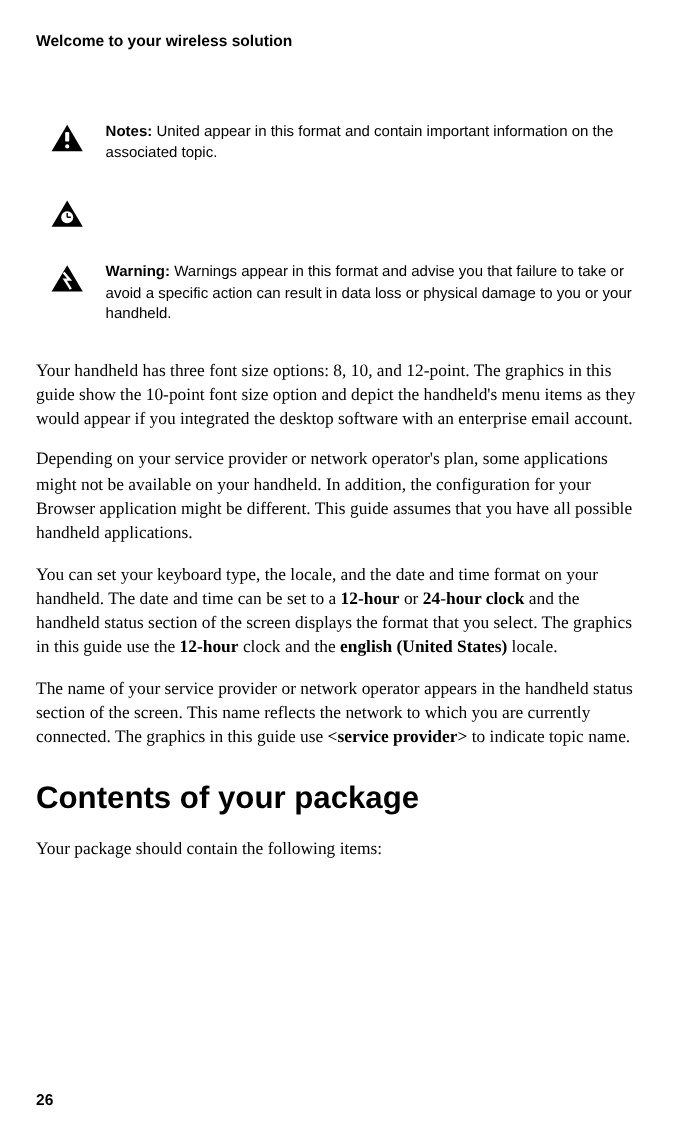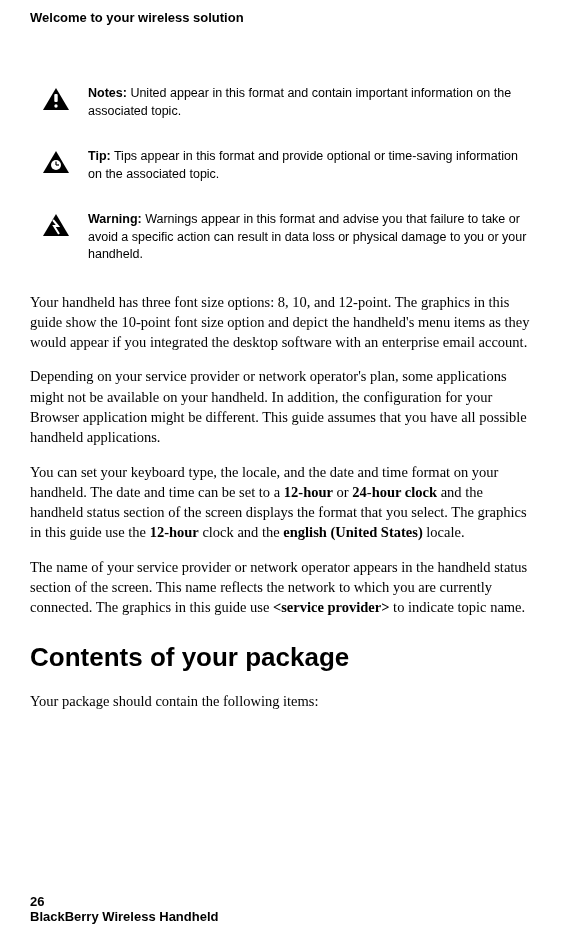--- a/index.html
+++ b/index.html
@@ -14,20 +14,21 @@
       font-family: Georgia, 'Times New Roman', serif;
       color: #000;
       padding: 10px 30px 20px 30px;
       position: relative;
     }
     .header-title {
       font-family: 'Trebuchet MS', Arial, sans-serif;
       font-weight: bold;
       font-size: 13px;
       margin-bottom: 60px;
+      margin-top: 16px;
     }
     .callout {
       display: flex;
       align-items: flex-start;
       margin-bottom: 28px;
       padding-left: 12px;
     }
     .callout-icon {
       flex-shrink: 0;
       width: 28px;
@@ -95,23 +96,20 @@
 
 <div class="callout">
   <div class="callout-icon">
     <svg viewBox="0 0 28 24" width="28" height="24">
       <polygon points="14,1 27,23 1,23" fill="#000"></polygon>
       <circle cx="14" cy="15" r="5" fill="#fff"></circle>
       <line x1="14" y1="15" x2="14" y2="11.5" stroke="#000" stroke-width="1.2"></line>
       <line x1="14" y1="15" x2="17" y2="15" stroke="#000" stroke-width="1.2"></line>
     </svg>
   </div>
-  <div class="callout-text">
-    <span class="callout-label">Tip:</span><span> Tips appear in this format and provide optional or time-saving information on the associated topic.</span>
-  </div>
 </div>
 
 <div class="callout">
   <div class="callout-icon">
     <svg viewBox="0 0 28 24" width="28" height="24">
       <polygon points="14,1 27,23 1,23" fill="#000"></polygon>
       <polyline points="11,7 16,13 12,13 17,21" fill="none" stroke="#fff" stroke-width="2" stroke-linejoin="miter"></polyline>
     </svg>
   </div>
   <div class="callout-text">
@@ -130,14 +128,13 @@
 <p class="body-para">
   <span>The name of your service provider or network operator appears in the handheld status section of the screen. This name reflects the network to which you are currently connected. The graphics in this guide use </span><strong>&lt;service provider&gt;</strong><span> to indicate topic name.</span>
 </p>
 
 <h2 class="heading">Contents of your package</h2>
 
 <p class="body-para" style="margin-top:4px;">Your package should contain the following items:</p>
 
 <div class="footer">
   <span>26</span>
-  <span>BlackBerry Wireless Handheld</span>
 </div>
 
 </body></html>

